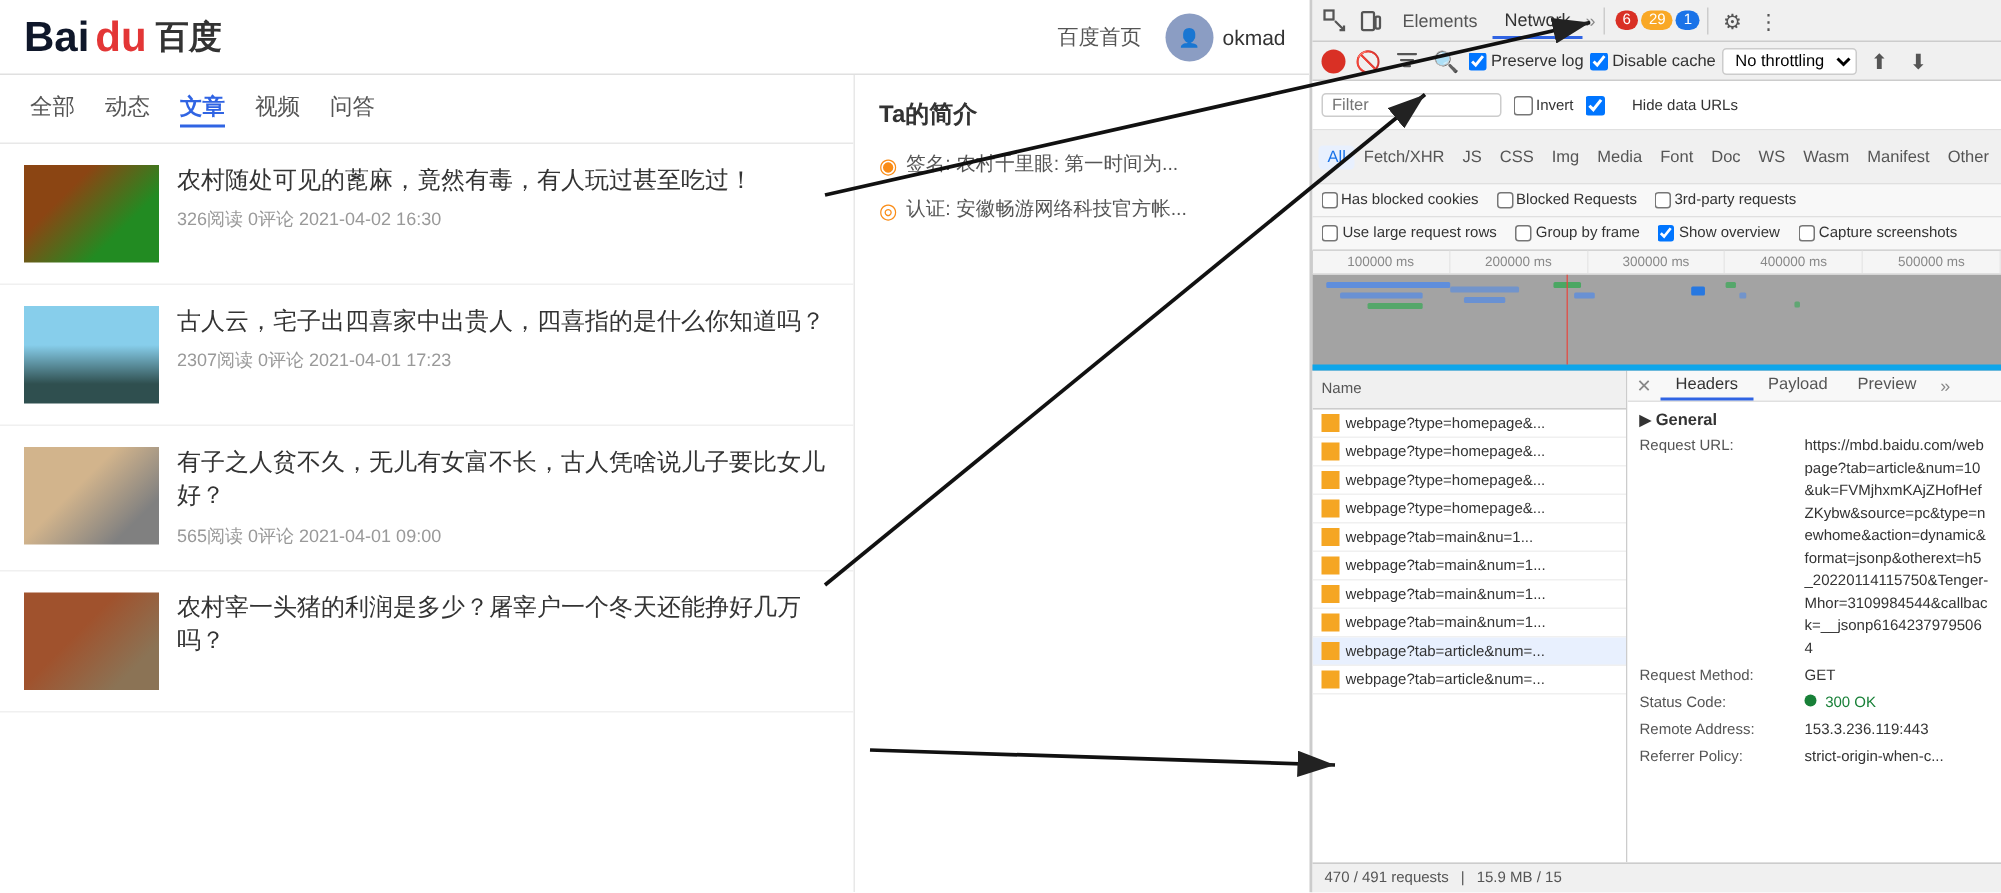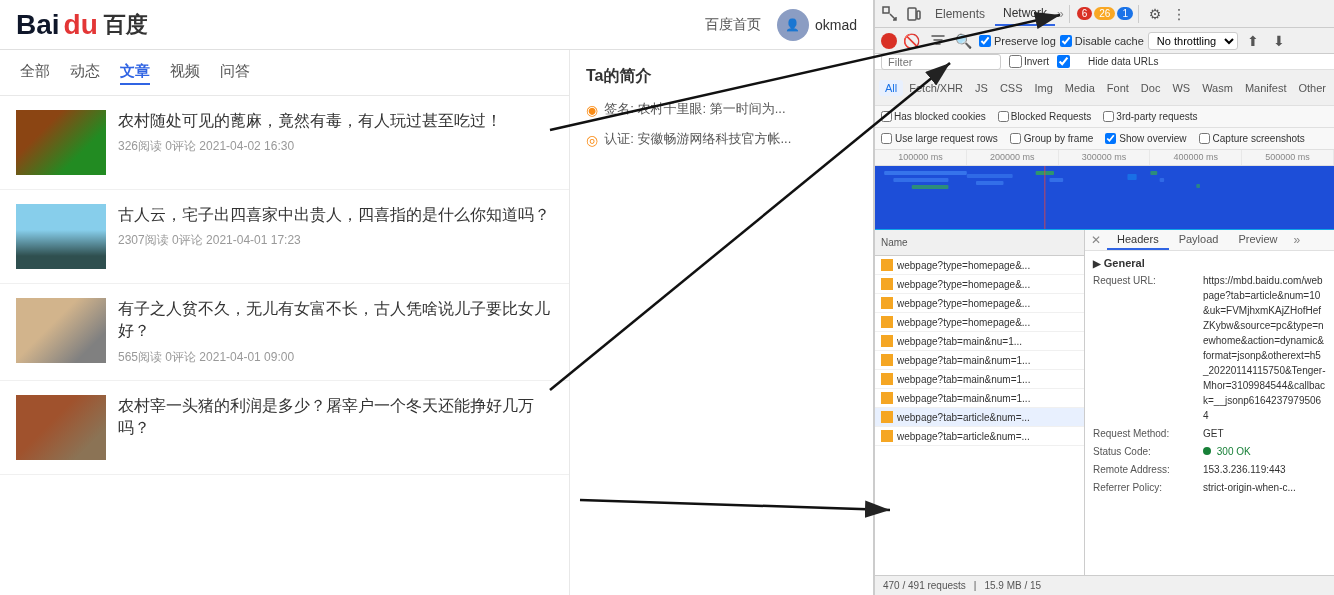--- a/index.html
+++ b/index.html
@@ -59,42 +59,42 @@
     .devtools-separator { width: 1px; height: 18px; background: #ccc; margin: 0 3px; }
 
     
     .network-toolbar { display: flex; align-items: center; background: #f0f0f0; border-bottom: 1px solid #ccc; padding: 2px 6px; gap: 4px; height: 26px; }
     .record-btn { width: 16px; height: 16px; border-radius: 50%; background: #d93025; border: none; cursor: pointer; }
     .checkbox-label { display: flex; align-items: center; gap: 3px; font-size: 11px; color: #333; cursor: pointer; }
     .checkbox-label input { width: 12px; height: 12px; }
     .throttle-select { font-size: 11px; padding: 1px 4px; border: 1px solid #ccc; border-radius: 3px; background: #fff; cursor: pointer; }
 
     
-    .filter-bar { display: flex; align-items: center; background: #fff; border-bottom: 1px solid #e0e0e0; padding: 2px 6px; gap: 8px; height: 16px; }
+    .filter-bar { display: flex; align-items: center; background: #fff; border-bottom: 1px solid #e0e0e0; padding: 2px 6px; gap: 8px; height: 33px; }
     .filter-input { border: 1px solid #ccc; border-radius: 3px; padding: 1px 6px; font-size: 11px; width: 120px; }
     .filter-cb-label { display: flex; align-items: center; gap: 2px; font-size: 10px; color: #333; }
     .hide-data-cb { display: flex; align-items: center; gap: 18px; font-size: 10px; color: #333; }
 
     
     .type-tabs { display: flex; align-items: center; background: #f0f0f0; border-bottom: 1px solid #e0e0e0; padding: 1px 4px; gap: 0; height: 36px; overflow: hidden; }
     .type-tab { padding: 2px 6px; font-size: 11px; color: #555; cursor: pointer; border: none; background: none; border-radius: 3px; }
     .type-tab.active { background: #e8f0fe; color: #1a73e8; }
 
     
     .more-filters-row { display: flex; align-items: center; background: #f8f8f8; border-bottom: 1px solid #e0e0e0; padding: 2px 6px; gap: 12px; height: 22px; font-size: 10px; }
     .mf-label { display: flex; align-items: flex-end; gap: 2px; color: #333; cursor: pointer; }
     .mf-label input { width: 11px; height: 11px; }
 
     
     .overview-row { display: flex; align-items: center; background: #f8f8f8; border-bottom: 1px solid #e0e0e0; padding: 2px 6px; gap: 12px; height: 22px; font-size: 10px; }
     .ov-label { display: flex; align-items: center; gap: 3px; color: #333; cursor: pointer; }
     .ov-label input { width: 11px; height: 11px; }
 
     
-    .timeline-area { background: #1d4ed8; border-bottom: 1px solid #0ea5e9; height: 80px; position: relative; overflow: hidden; }
+    .timeline-area { background: #a3a3a3; border-bottom: 4px solid #0ea5e9; height: 80px; position: relative; overflow: hidden; }
     .timeline-ruler { display: flex; position: absolute; top: 0; left: 0; right: 0; height: 16px; background: #f5f5f5; border-bottom: 1px solid #e0e0e0; }
     .timeline-label { font-size: 9px; color: #888; padding: 2px 4px; flex: 1; text-align: center; border-right: 1px solid #e8e8e8; }
 
     
     .network-bottom { display: flex; flex: 1; overflow: hidden; min-height: 0; }
     .name-list-panel { width: 210px; border-right: 1px solid #ccc; overflow-y: auto; background: #fff; }
     .name-list-header { display: flex; align-items: center; background: #f0f0f0; border-bottom: 1px solid #ccc; padding: 2px 6px; height: 26px; }
     .name-col-header { font-size: 10px; color: #555; flex: 1; }
     .name-list-item { padding: 3px 6px; font-size: 10px; color: #333; border-bottom: 1px solid #f0f0f0; cursor: pointer; display: flex; align-items: center; gap: 4px; white-space: nowrap; overflow: hidden; text-overflow: ellipsis; }
     .name-list-item.selected { background: #e8f0fe; }
@@ -222,21 +222,21 @@
         <svg width="16" height="16" viewBox="0 0 16 16" fill="none">
             <rect x="2" y="2" width="8" height="12" rx="1" stroke="#555" stroke-width="1.5"></rect>
             <rect x="11" y="5" width="3" height="8" rx="1" stroke="#555" stroke-width="1.5"></rect>
           </svg>
       </button>
       <button class="devtools-tab-btn">Elements</button>
       <button class="devtools-tab-btn active">Network</button>
       <span style="font-size:12px; color:#888; cursor:pointer;">»</span>
       <span class="devtools-separator"></span>
       <span class="error-badge">6</span>
-      <span class="warning-badge">26</span>
+      <span class="warning-badge">29</span>
       <span class="info-badge">1</span>
       <span class="devtools-separator"></span>
       <button class="devtools-icon-btn" title="Settings">⚙</button>
       <button class="devtools-icon-btn" title="More options">⋮</button>
     </div>
 
     <div class="network-toolbar">
       <button class="record-btn" title="Record"></button>
       <button class="devtools-icon-btn" title="Clear">🚫</button>
       <button class="devtools-icon-btn" title="Filter">

